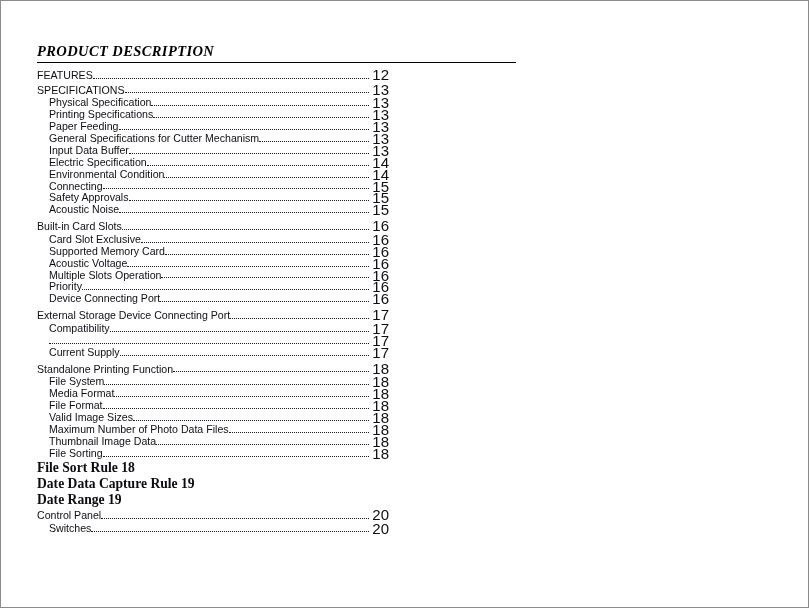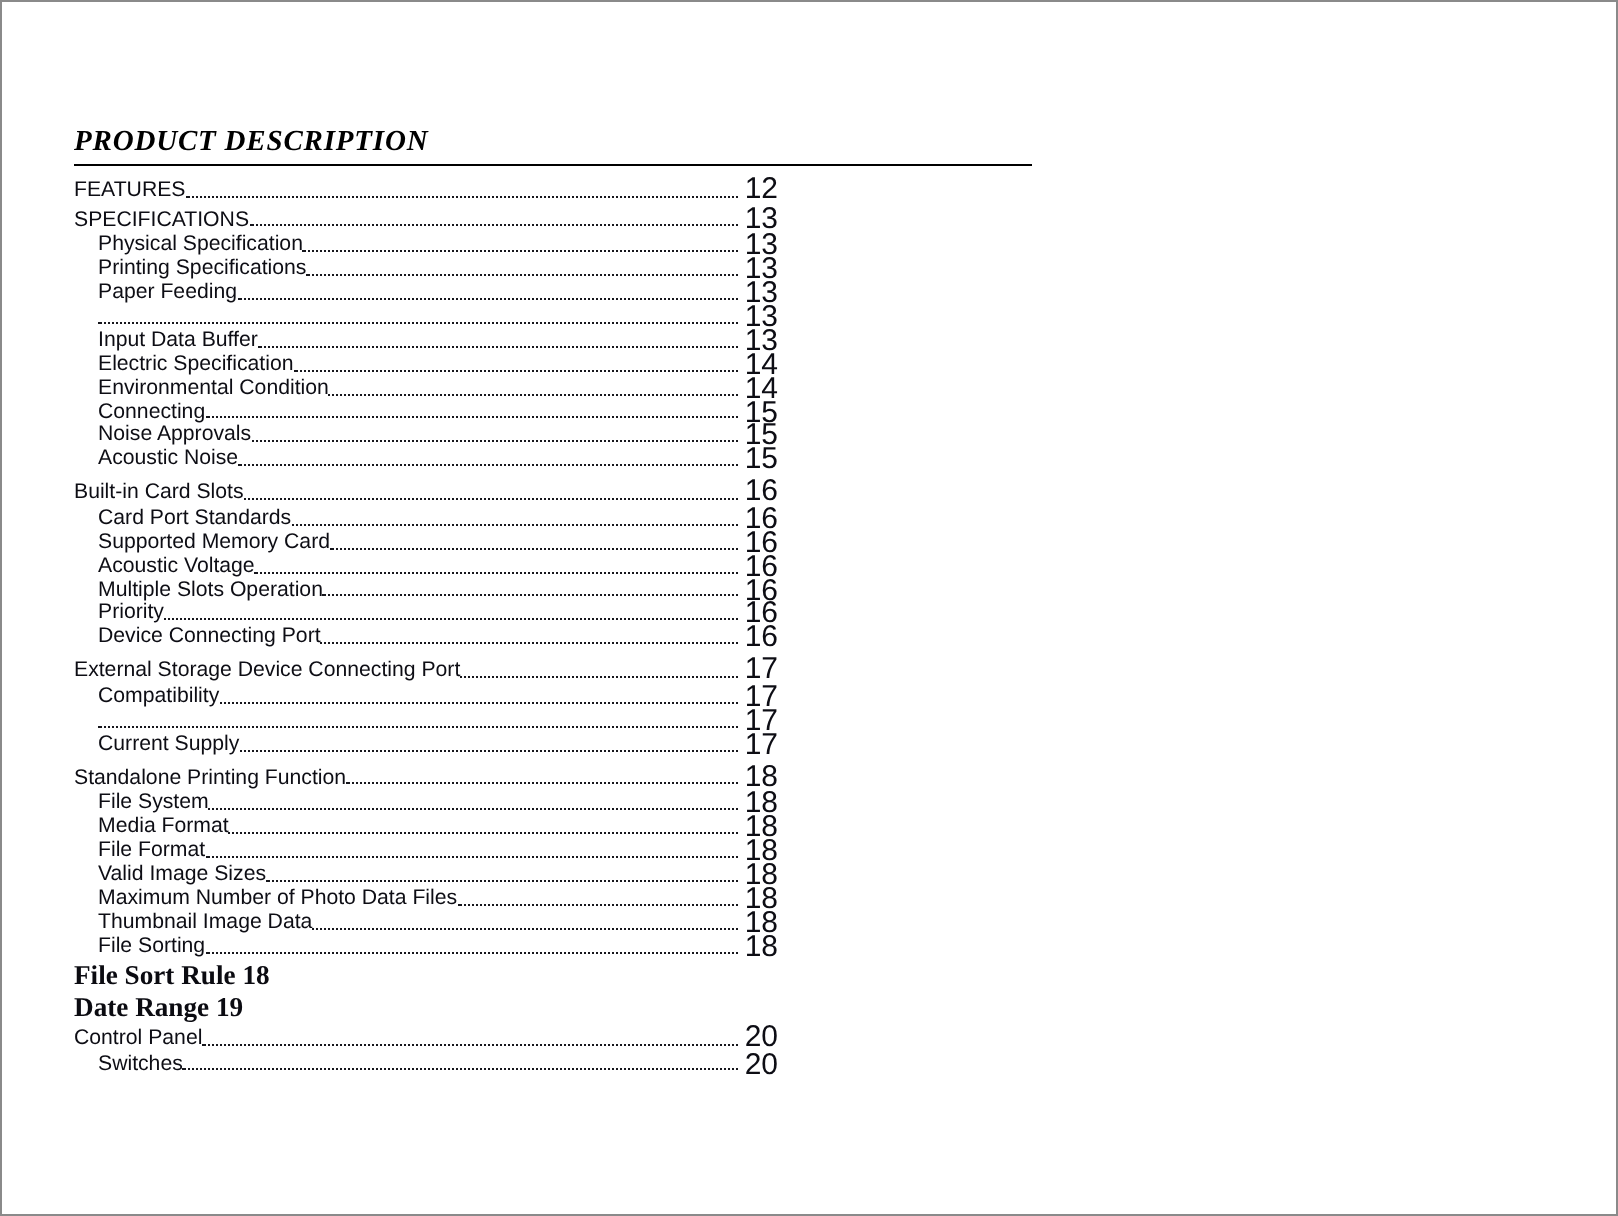--- a/index.html
+++ b/index.html
@@ -16,21 +16,21 @@
     width: 809px;
     height: 608px;
     background: #ffffff;
     border: 1px solid #8a8a8a;
     box-sizing: border-box;
     overflow: hidden;
   }
   #content {
     position: absolute;
     left: 36px;
-    top: 62px;
+    top: 42px;
     width: 740px;
   }
 
   
   .doc-heading {
     font-family: "Liberation Serif", serif;
     font-weight: bold;
     font-style: italic;
     font-size: 14.5px;
     letter-spacing: 0.4px;
@@ -150,20 +150,21 @@
           <span class="label">Printing Specifications</span>
           <span class="leader"></span>
           <span class="page">13</span>
         </div>
         <div class="toc-entry lvl2">
           <span class="label">Paper Feeding</span>
           <span class="leader"></span>
           <span class="page">13</span>
         </div>
         <div class="toc-entry lvl2">
+          <span class="label">General Specifications for Cutter Mechanism</span>
           <span class="leader"></span>
           <span class="page">13</span>
         </div>
         <div class="toc-entry lvl2">
           <span class="label">Input Data Buffer</span>
           <span class="leader"></span>
           <span class="page">13</span>
         </div>
         <div class="toc-entry lvl2">
           <span class="label">Electric Specification</span>
@@ -174,37 +175,37 @@
           <span class="label">Environmental Condition</span>
           <span class="leader"></span>
           <span class="page">14</span>
         </div>
         <div class="toc-entry lvl2">
           <span class="label">Connecting</span>
           <span class="leader"></span>
           <span class="page">15</span>
         </div>
         <div class="toc-entry lvl2">
-          <span class="label">Noise Approvals</span>
+          <span class="label">Safety Approvals</span>
           <span class="leader"></span>
           <span class="page">15</span>
         </div>
         <div class="toc-entry lvl2">
           <span class="label">Acoustic Noise</span>
           <span class="leader"></span>
           <span class="page">15</span>
         </div>
         <div class="group-gap"></div>
         <div class="toc-entry lvl1">
           <span class="label">Built-in Card Slots</span>
           <span class="leader"></span>
           <span class="page">16</span>
         </div>
         <div class="toc-entry lvl2">
-          <span class="label">Card Port Standards</span>
+          <span class="label">Card Slot Exclusive</span>
           <span class="leader"></span>
           <span class="page">16</span>
         </div>
         <div class="toc-entry lvl2">
           <span class="label">Supported Memory Card</span>
           <span class="leader"></span>
           <span class="page">16</span>
         </div>
         <div class="toc-entry lvl2">
           <span class="label">Acoustic Voltage</span>
@@ -284,20 +285,21 @@
         </div>
         <div class="toc-entry lvl2">
           <span class="label">File Sorting</span>
           <span class="leader"></span>
           <span class="page">18</span>
         </div>
       </div>
 
     <div id="toc-plain">
         <div class="serif-line">File Sort Rule 18</div>
+        <div class="serif-line">Date Data Capture Rule 19</div>
         <div class="serif-line">Date Range 19</div>
       </div>
 
     <div class="toc" id="toc-trailing">
         <div class="toc-entry lvl1">
           <span class="label">Control Panel</span>
           <span class="leader"></span>
           <span class="page">20</span>
         </div>
         <div class="toc-entry lvl2">

